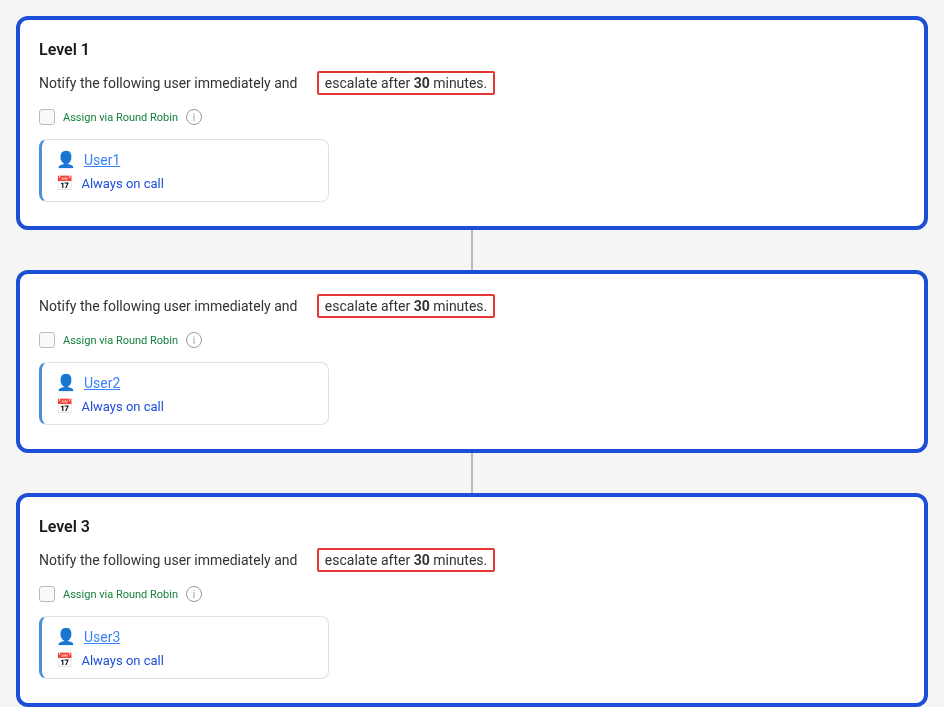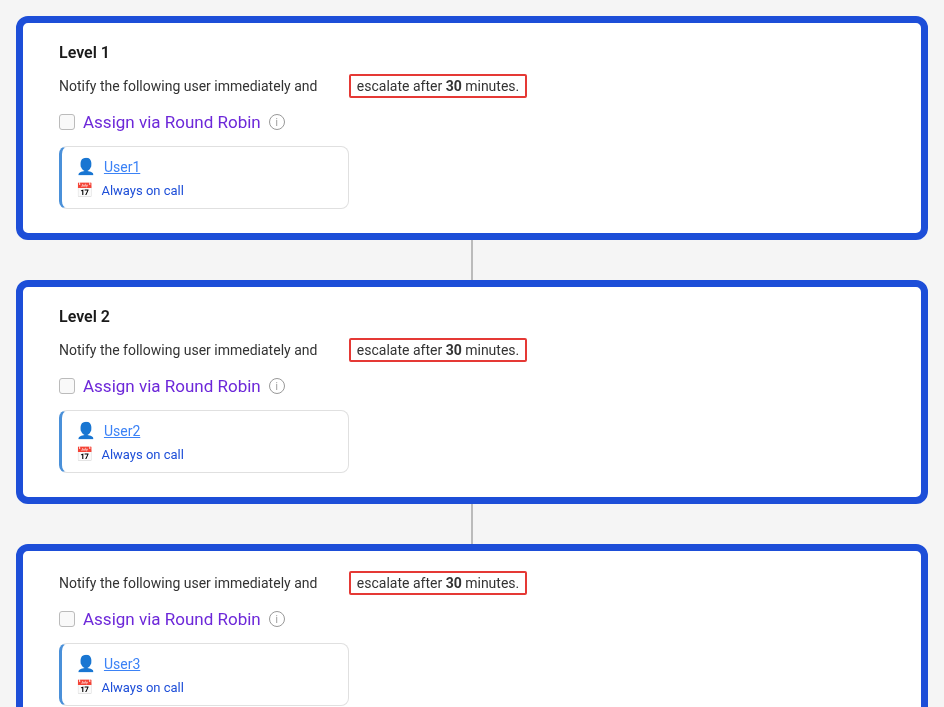--- a/index.html
+++ b/index.html
@@ -12,23 +12,23 @@
       font-family: -apple-system, BlinkMacSystemFont, 'Segoe UI', Roboto, sans-serif;
       background: #f5f5f5;
       width: 944px;
       min-height: 707px;
       padding: 16px;
       color: #1a1a1a;
     }
 
     .level-card {
       background: #ffffff;
-      border: 7px solid #1d4ed8;
+      border: 4px solid #1d4ed8;
       border-radius: 12px;
-      padding: 20px 20px 24px 36px;
+      padding: 20px 20px 24px 19px;
       margin-bottom: 0;
     }
 
     .level-title {
       font-size: 16px;
       font-weight: 600;
       color: #1a1a1a;
       margin-bottom: 12px;
     }
 
@@ -46,21 +46,21 @@
       display: inline;
     }
 
     .escalate-highlight {
       border: 2px solid #e53935;
       padding: 2px 6px;
       border-radius: 2px;
       font-size: 14px;
       color: #333;
       display: inline-block;
-      margin-left: 12px;
+      margin-left: 0;
     }
 
     .escalate-highlight strong {
       font-weight: 700;
     }
 
     .round-robin-row {
       display: flex;
       align-items: center;
       gap: 8px;
@@ -70,22 +70,22 @@
     .checkbox {
       width: 16px;
       height: 16px;
       border: 1.5px solid #bbb;
       border-radius: 3px;
       background: #f9f9f9;
       display: inline-block;
     }
 
     .round-robin-label {
-      font-size: 17px;
-      color: #6d28d9;
+      font-size: 11px;
+      color: #15803d;
     }
 
     .info-icon {
       width: 16px;
       height: 16px;
       border-radius: 50%;
       border: 1.5px solid #999;
       display: inline-flex;
       align-items: center;
       justify-content: center;
@@ -182,21 +182,20 @@
         <span class="always-on-call-text">Always on call</span>
       </div>
     </div>
   </div>
 
   <div class="connector">
     <div class="connector-line"></div>
   </div>
 
   <div class="level-card">
-    <div class="level-title">Level 2</div>
     <div class="notify-text">
       <span>Notify the following user immediately and</span>&nbsp;<span class="escalate-highlight"><span>escalate after </span><strong>30</strong><span> minutes.</span></span>
     </div>
     <div class="round-robin-row">
       <span class="checkbox"></span>
       <span class="round-robin-label">Assign via Round Robin</span>
       <span class="info-icon">i</span>
     </div>
     <div class="user-card">
       <div class="user-row">
@@ -208,20 +207,21 @@
         <span class="always-on-call-text">Always on call</span>
       </div>
     </div>
   </div>
 
   <div class="connector">
     <div class="connector-line"></div>
   </div>
 
   <div class="level-card">
+    <div class="level-title">Level 3</div>
     <div class="notify-text">
       <span>Notify the following user immediately and</span>&nbsp;<span class="escalate-highlight"><span>escalate after </span><strong>30</strong><span> minutes.</span></span>
     </div>
     <div class="round-robin-row">
       <span class="checkbox"></span>
       <span class="round-robin-label">Assign via Round Robin</span>
       <span class="info-icon">i</span>
     </div>
     <div class="user-card">
       <div class="user-row">

